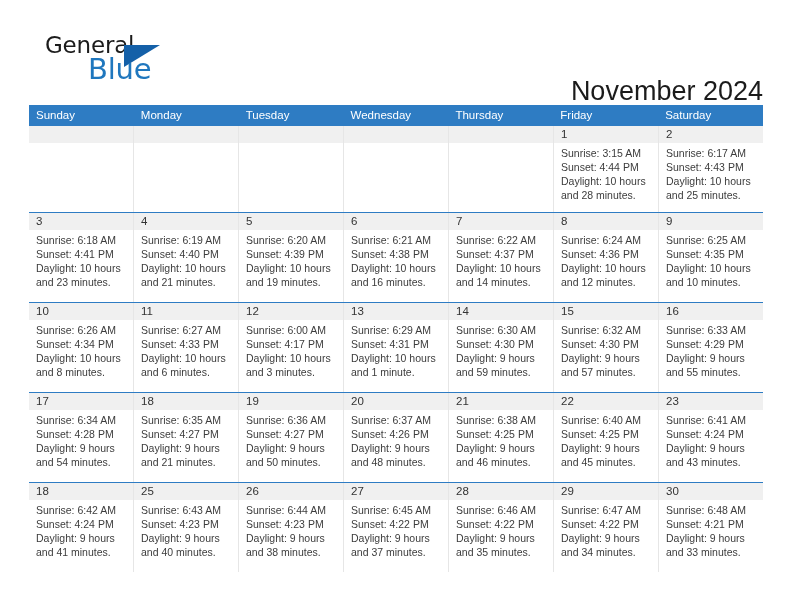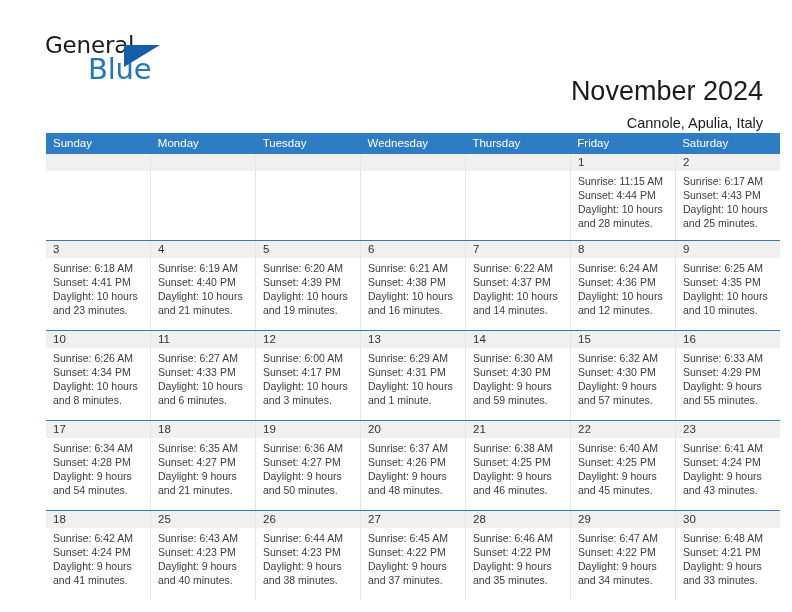--- a/index.html
+++ b/index.html
@@ -84,24 +84,23 @@
     color: #1b1b1b;
     line-height: 22px;
     margin-top: 4px;
     font-weight: 400;
     white-space: nowrap;
   }
 
   
   .calendar {
     position: absolute;
-    left: 46px;
+    left: 29px;
     top: 105px;
     width: 734px;
-    margin-top: 28px;
   }
   .weekdays {
     display: flex;
     background: #2e7cc3;
     height: 21px;
   }
   .weekday {
     flex: 1 1 0;
     color: #ffffff;
     font-size: 11.5px;
@@ -195,21 +194,21 @@
           </div>
           <div class="day empty">
             <div class="daynum"></div>
           </div>
           <div class="day empty">
             <div class="daynum"></div>
           </div>
           <div class="day">
             <div class="daynum">1</div>
             <div class="dayinfo">
-              <div>Sunrise: 11:15 AM</div>
+              <div>Sunrise: 3:15 AM</div>
               <div>Sunset: 4:44 PM</div>
               <div>Daylight: 10 hours</div>
               <div>and 28 minutes.</div>
             </div>
           </div>
           <div class="day">
             <div class="daynum">2</div>
             <div class="dayinfo">
               <div>Sunrise: 6:17 AM</div>
               <div>Sunset: 4:43 PM</div>

